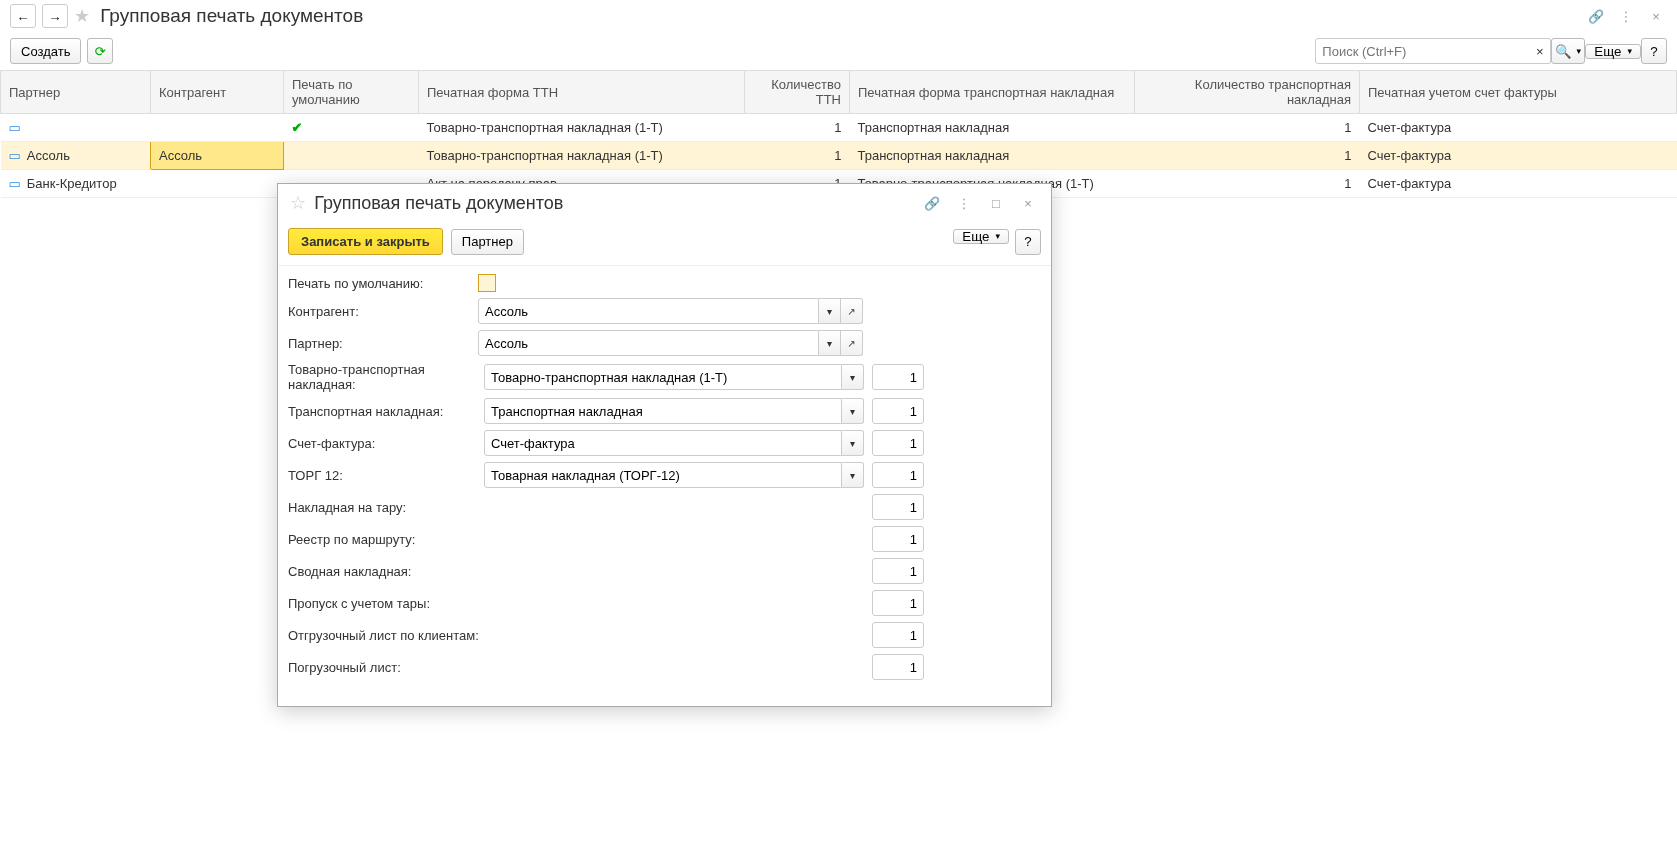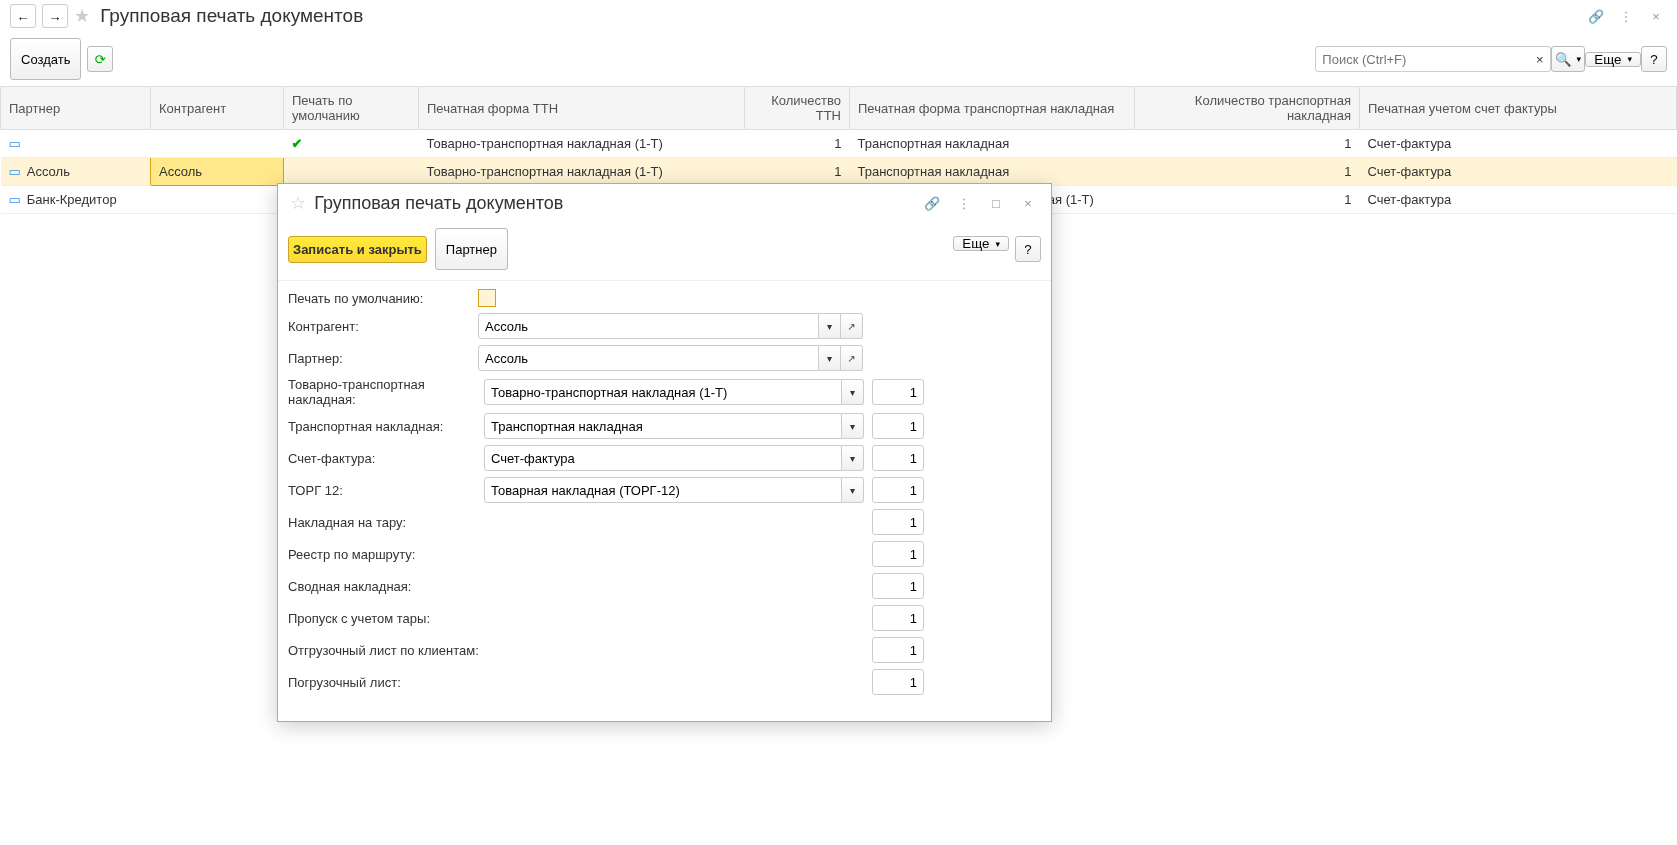--- a/index.html
+++ b/index.html
@@ -8,21 +8,21 @@
     
     .header-bar { display: flex; align-items: center; padding: 4px 10px; gap: 6px; }
     .nav-btn { width: 26px; height: 24px; border: 1px solid #ccc; background: #fff; border-radius: 3px; display: flex; align-items: center; justify-content: center; cursor: pointer; }
     .star-icon { color: #ccc; font-size: 18px; }
     .page-title { font-size: 19px; color: #333; margin-left: 4px; }
     .header-right { margin-left: auto; display: flex; gap: 8px; align-items: center; }
     .icon-btn { width: 22px; height: 22px; display: flex; align-items: center; justify-content: center; cursor: pointer; color: #999; }
     
     
     .toolbar { display: flex; align-items: center; padding: 6px 10px; gap: 6px; }
-    .btn { padding: 20px 10px; border: 1px solid #bbb; background: linear-gradient(#fff, #f0f0f0); border-radius: 3px; cursor: pointer; font-size: 13px; height: 26px; display: inline-flex; align-items: center; }
+    .btn { padding: 4px 10px; border: 1px solid #bbb; background: linear-gradient(#fff, #f0f0f0); border-radius: 3px; cursor: pointer; font-size: 13px; height: 26px; display: inline-flex; align-items: center; }
     .btn-icon { width: 26px; height: 26px; border: 1px solid #bbb; background: linear-gradient(#fff, #f0f0f0); border-radius: 3px; display: flex; align-items: center; justify-content: center; cursor: pointer; }
     .toolbar-right { margin-left: auto; display: flex; align-items: center; }
     .search-input { width: 220px; height: 26px; padding: 3px 6px; border: 1px solid #ccc; border-radius: 3px; font-size: 13px; }
     .search-clear { border: 1px solid #ccc; border-left: none; border-radius: 0 3px 3px 0; margin-left: -6px; width: 22px; height: 26px; display: flex; align-items: center; justify-content: center; cursor: pointer; background: #fff; }
     .btn-search { width: 34px; height: 26px; border: 1px solid #bbb; background: linear-gradient(#fff, #f0f0f0); border-radius: 3px; display: flex; align-items: center; justify-content: center; cursor: pointer; gap: 2px; }
     .btn-more { padding: 4px 8px; height: 15px; border: 1px solid #bbb; background: linear-gradient(#fff, #f0f0f0); border-radius: 3px; cursor: pointer; display: inline-flex; align-items: center; gap: 4px; }
     .btn-help { width: 26px; height: 26px; border: 1px solid #bbb; background: linear-gradient(#fff, #f0f0f0); border-radius: 3px; display: flex; align-items: center; justify-content: center; cursor: pointer; }
     
     
     .data-table { width: 100%; border-collapse: collapse; font-size: 13px; }
@@ -33,21 +33,21 @@
     .card-icon { color: #3a8dde; margin-right: 6px; }
     .check-icon { color: #0a0; font-weight: bold; }
     .num-col { text-align: right; padding-right: 20px; }
     
     
     .dialog { position: absolute; left: 277px; top: 183px; width: 775px; background: #fff; border: 1px solid #aaa; box-shadow: 0 4px 20px rgba(0,0,0,0.2); }
     .dialog-header { display: flex; align-items: center; padding: 8px 12px; gap: 8px; }
     .dialog-title { font-size: 18px; color: #333; }
     .dialog-header-right { margin-left: auto; display: flex; gap: 10px; align-items: center; }
     .dialog-toolbar { display: flex; padding: 6px 10px 10px 10px; gap: 8px; align-items: center; border-bottom: 1px solid #eee; margin-bottom: 8px; }
-    .btn-yellow { background: linear-gradient(#ffeb3b, #fdd835); border: 1px solid #c9a227; color: #333; padding: 5px 4px; border-radius: 3px; cursor: pointer; font-size: 13px; font-weight: bold; }
+    .btn-yellow { background: linear-gradient(#ffeb3b, #fdd835); border: 1px solid #c9a227; color: #333; padding: 5px 12px; border-radius: 3px; cursor: pointer; font-size: 13px; font-weight: bold; }
     .dialog-body { padding: 0 10px 20px 10px; }
     .form-row { display: flex; align-items: center; margin-bottom: 6px; gap: 8px; }
     .form-label { width: 182px; color: #333; font-size: 13px; }
     .form-label-wide { width: 196px; color: #333; font-size: 13px; }
     .checkbox-box { width: 18px; height: 18px; border: 1px solid #d4a017; background: #fff5d6; cursor: pointer; }
     .input-group { display: flex; flex: 1; max-width: 385px; }
     .text-input { flex: 1; height: 26px; padding: 3px 6px; border: 1px solid #ccc; border-radius: 3px 0 0 3px; font-size: 13px; }
     .input-btn { width: 22px; height: 26px; border: 1px solid #ccc; border-left: none; background: linear-gradient(#fff, #f0f0f0); display: flex; align-items: center; justify-content: center; cursor: pointer; font-size: 10px; }
     .input-btn.last { border-radius: 0 3px 3px 0; }
     .section-header { display: flex; justify-content: space-between; margin: 8px 0 6px 0; }

